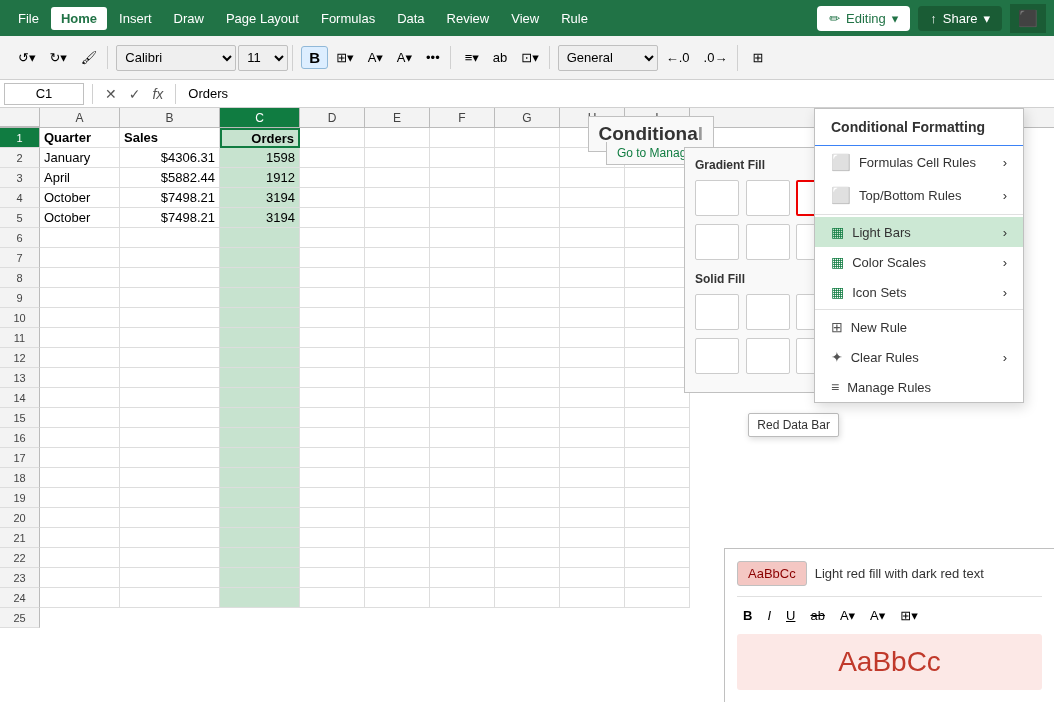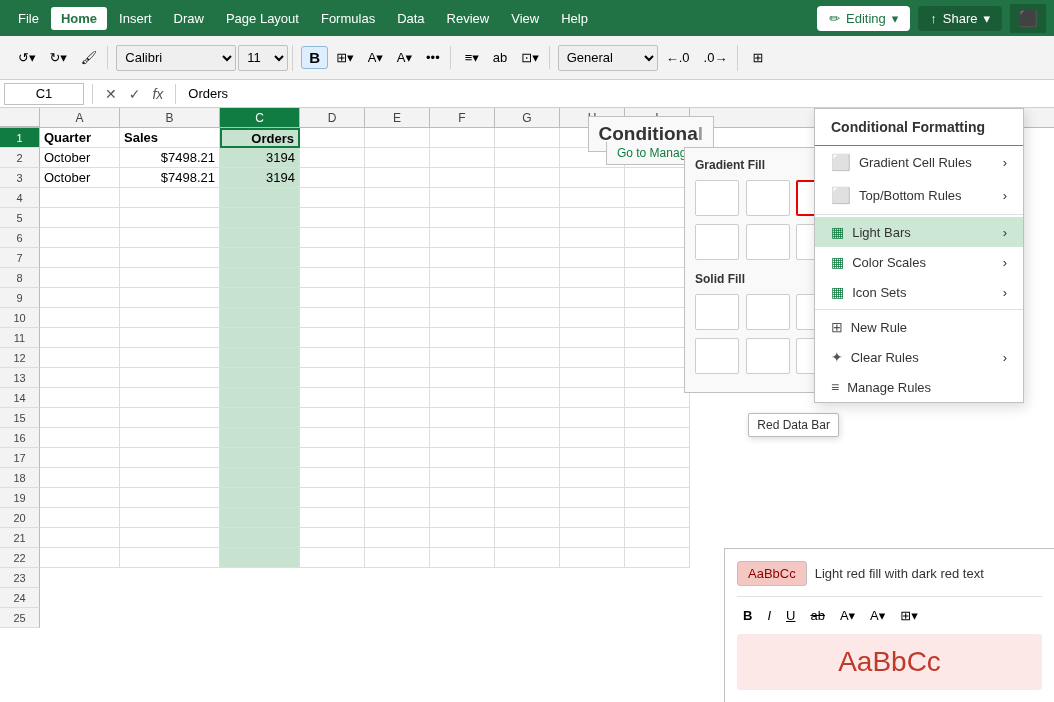--- a/index.html
+++ b/index.html
@@ -91,21 +91,21 @@
 <div class="menu-bar">
   <span class="menu-item">File</span>
   <span class="menu-item active">Home</span>
   <span class="menu-item">Insert</span>
   <span class="menu-item">Draw</span>
   <span class="menu-item">Page Layout</span>
   <span class="menu-item">Formulas</span>
   <span class="menu-item">Data</span>
   <span class="menu-item">Review</span>
   <span class="menu-item">View</span>
-  <span class="menu-item">Help</span>
+  <span class="menu-item">Rule</span>
   <div class="menu-right">
     <button class="editing-btn">
       <span>✏</span>
       <span>Editing</span>
       <span>▾</span>
     </button>
     <button class="share-btn">
       <span>↑</span>
       <span>Share</span>
       <span>▾</span>
@@ -211,20 +211,42 @@
           <div class="cell w-b header-cell">Sales</div>
           <div class="cell w-c number header-cell cell-c-data cell-c1" style="border: 2px solid rgb(16, 124, 65);">Orders</div>
           <div class="cell w-d"></div>
           <div class="cell w-e"></div>
           <div class="cell w-f"></div>
           <div class="cell w-g"></div>
           <div class="cell w-h"></div>
           <div class="cell w-i"></div>
         </div>
         <div class="grid-row">
+          <div class="cell w-a">January</div>
+          <div class="cell w-b number">$4306.31</div>
+          <div class="cell w-c number cell-c-data">1598</div>
+          <div class="cell w-d"></div>
+          <div class="cell w-e"></div>
+          <div class="cell w-f"></div>
+          <div class="cell w-g"></div>
+          <div class="cell w-h"></div>
+          <div class="cell w-i"></div>
+        </div>
+        <div class="grid-row">
+          <div class="cell w-a">April</div>
+          <div class="cell w-b number">$5882.44</div>
+          <div class="cell w-c number cell-c-data">1912</div>
+          <div class="cell w-d"></div>
+          <div class="cell w-e"></div>
+          <div class="cell w-f"></div>
+          <div class="cell w-g"></div>
+          <div class="cell w-h"></div>
+          <div class="cell w-i"></div>
+        </div>
+        <div class="grid-row">
           <div class="cell w-a">October</div>
           <div class="cell w-b number">$7498.21</div>
           <div class="cell w-c number cell-c-data">3194</div>
           <div class="cell w-d"></div>
           <div class="cell w-e"></div>
           <div class="cell w-f"></div>
           <div class="cell w-g"></div>
           <div class="cell w-h"></div>
           <div class="cell w-i"></div>
         </div>
@@ -587,21 +609,21 @@
     </div>
   </div>
 
   <div class="tooltip">Red Data Bar</div>
 
   <div style="position:absolute; top:0; right:30px; background:#fff; border:1px solid #c0c0c0; box-shadow:2px 4px 12px rgba(0,0,0,0.15); z-index:110; width:210px;">
     <div style="font-size:14px; font-weight:600; color:#333; padding:10px 16px; border-bottom:1px solid #3b82f6;">Conditional Formatting</div>
 
     <div class="cf-menu-item">
       <span style="font-size:16px;">⬜</span>
-      <span>Gradient Cell Rules</span>
+      <span>Formulas Cell Rules</span>
       <span style="margin-left:auto;">›</span>
     </div>
 
     <div class="cf-menu-item">
       <span style="font-size:16px;">⬜</span>
       <span>Top/Bottom Rules</span>
       <span style="margin-left:auto;">›</span>
     </div>
     <div style="height:1px; background:#e0e0e0; margin:2px 0;"></div>
 

